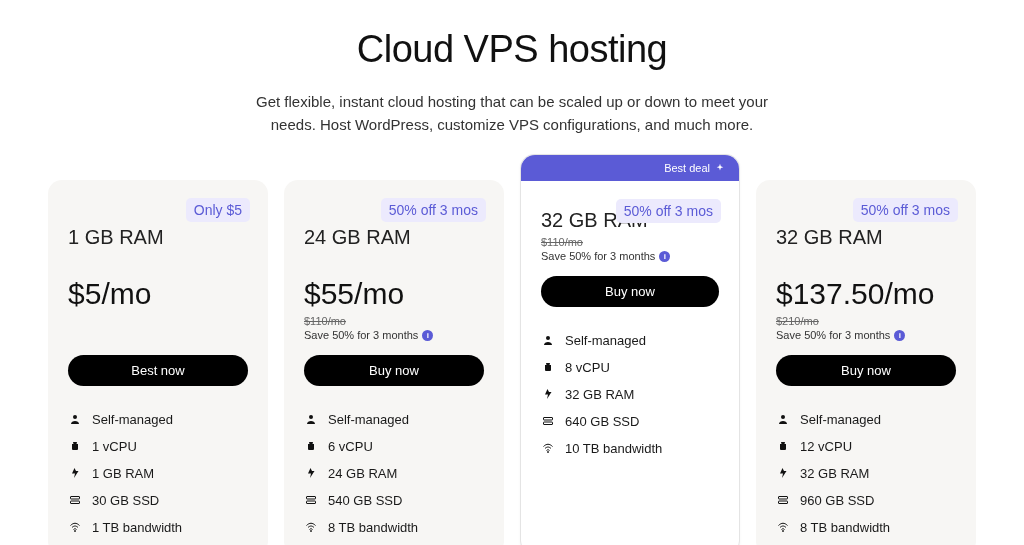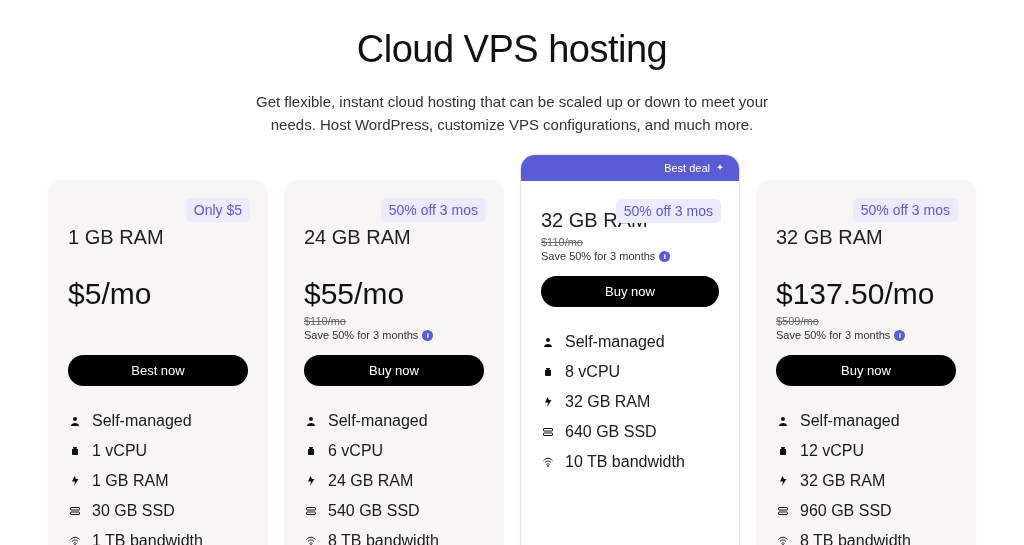--- a/index.html
+++ b/index.html
@@ -137,24 +137,23 @@
   cursor: pointer;
 }
 .features {
   margin-top: 26px;
   list-style: none;
   display: flex;
   flex-direction: column;
   gap: 12px;
 }
 .features li {
-  font-size: 16px;
+  font-size: 13px;
   color: #1a1a1a;
   display: flex;
-  align-items: center;
   gap: 10px;
 }
 .ficon {
   width: 14px;
   height: 14px;
   display: inline-flex;
   align-items: center;
   justify-content: center;
   flex-shrink: 0;
 }
@@ -339,21 +338,21 @@
           </span>
           <span>10 TB bandwidth</span>
         </li>
     </ul>
   </div>
 
   <div class="card">
     <div class="badge">50% off 3 mos</div>
     <div class="plan-title">32 GB RAM</div>
     <div class="price"><span>$137.50</span><span class="per">/mo</span></div>
-    <div class="orig">$509/mo</div>
+    <div class="orig">$210/mo</div>
     <div class="save">
         <span>Save 50% for 3 months</span>
         <span class="info-dot">i</span>
       </div>
     <button class="cta">Buy now</button>
     <ul class="features">
       <li>
           <span class="ficon">
             <svg width="12" height="12" viewBox="0 0 24 24" fill="#111">
               <circle cx="12" cy="8" r="4"></circle>

